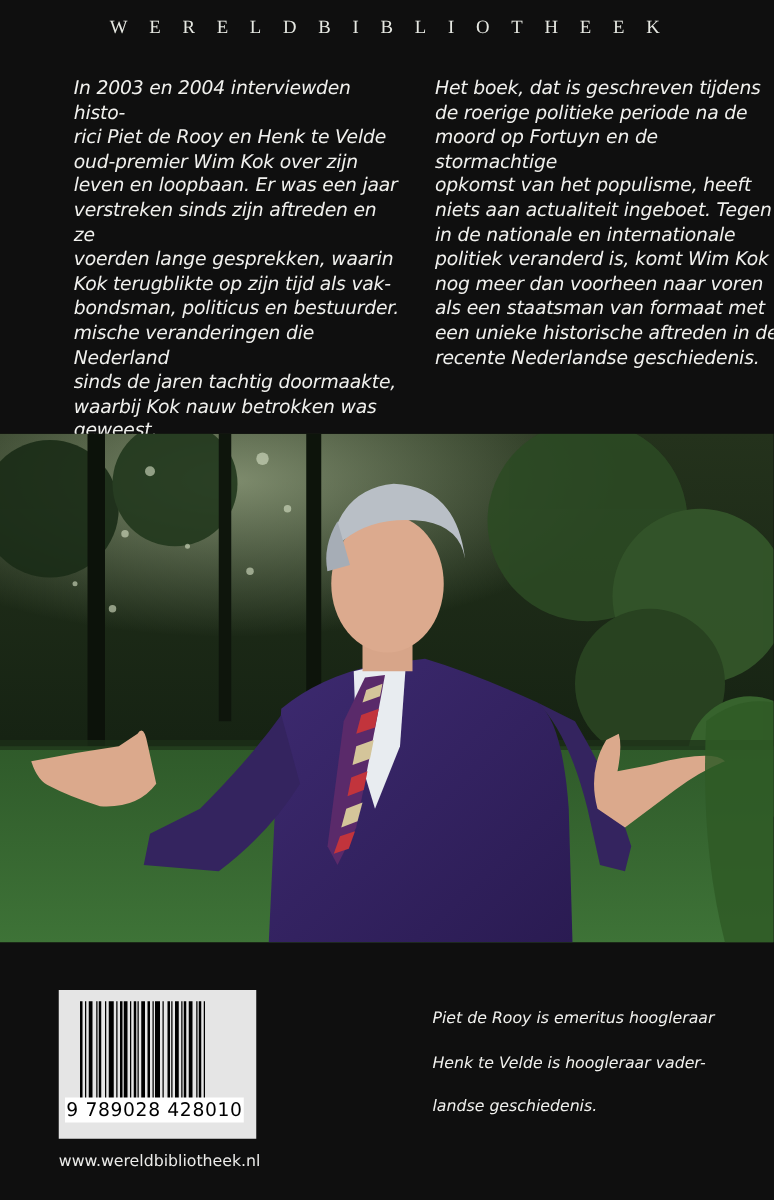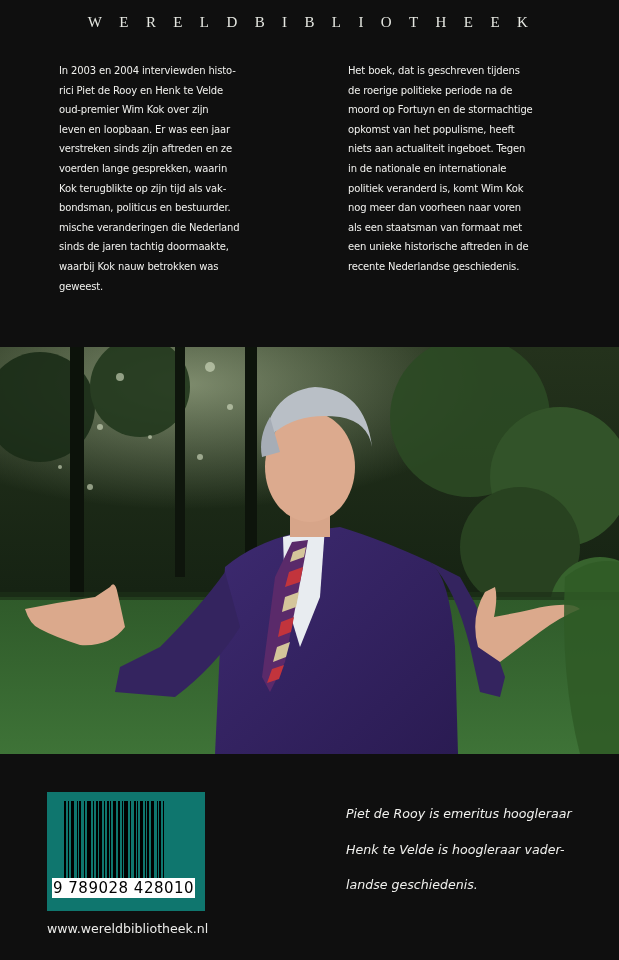--- a/index.html
+++ b/index.html
@@ -1,24 +1,24 @@
 <!DOCTYPE html>
 <html><head>
 <meta charset="utf-8">
 <style>
   html, body { margin:0; padding:0; }
   body { width:619px; height:960px; background:#0f0f0f; position:relative; overflow:hidden; font-family:"DejaVu Sans", sans-serif; color:#f1f1ee; }
   .series { position:absolute; top:14px; left:0; width:619px; text-align:center; font-family:"Liberation Serif", serif; font-size:15px; letter-spacing:17.4px; color:#e6e8e2; padding-left:14px; box-sizing:border-box; }
-  .col { position:absolute; font-size:10px; line-height:19.6px; letter-spacing:-0.15px; }
+  .col { position:absolute; font-size:15px; line-height:19.6px; letter-spacing:-0.15px;font-style:italic; }
   .col p { margin:0; }
   .col-left { left:59px; top:61px; width:262px; }
   .col-right { left:348px; top:61px; width:275px; }
   .photo { position:absolute; left:0; top:347px; width:619px; height:407px; overflow:hidden; background:#1c2a16; }
   .photo svg { display:block; }
-  .barcode { position:absolute; left:47px; top:792px; width:158px; height:119px; background:#0f766e; }
+  .barcode { position:absolute; left:47px; top:792px; width:158px; height:119px; background:#e5e5e5; }
   .bars { position:absolute; left:17px; top:9px; width:125px; height:90px; display:flex; align-items:flex-start; }
   .bars span { display:block; background:#000; height:100%; }
   .isbn { position:absolute; left:5px; top:86px; font-family:"DejaVu Sans", sans-serif; font-size:15px; color:#000; background:#fff; letter-spacing:0.5px; line-height:20px; padding:0 1px; }
   .url { position:absolute; left:47px; top:921px; font-size:12.6px; color:#ececea; }
   .authors { position:absolute; left:330px; top:788px; width:275px; font-size:12.6px; line-height:19.6px; }
   .authors p { margin:16px;font-style:italic; }
 </style>
 </head>
 <body>
 

